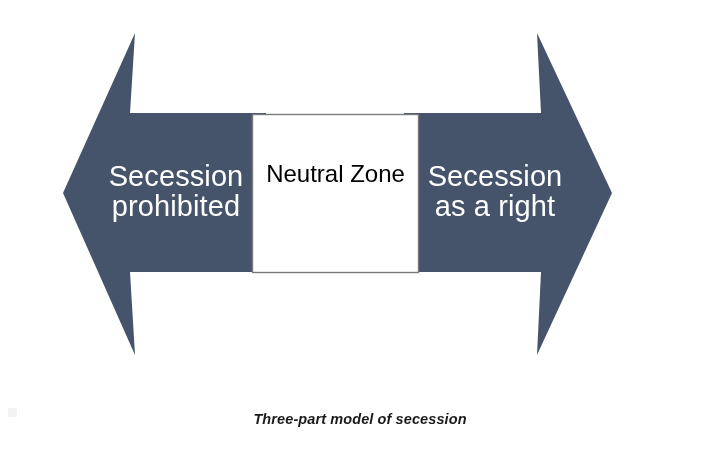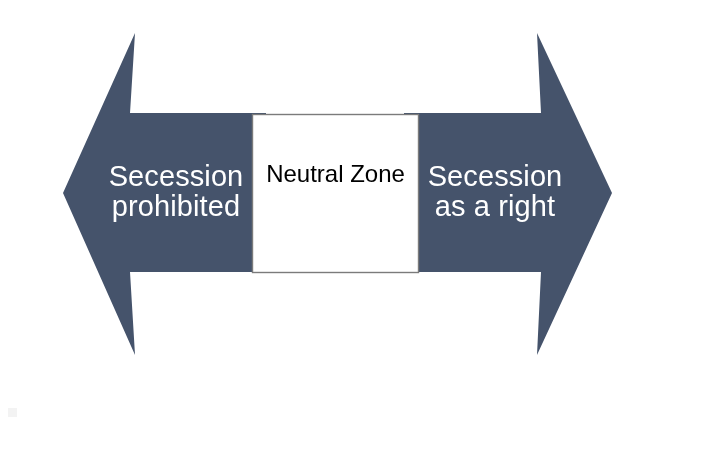--- a/index.html
+++ b/index.html
@@ -95,16 +95,17 @@
   </svg>
 
   <div class="arrow-label" id="left-arrow-label">Secession
 prohibited</div>
 
   <div id="neutral-zone-label">Neutral Zone</div>
 
   <div class="arrow-label" id="right-arrow-label">Secession
 as a right</div>
 
+  <div id="caption">Three-part model of secession</div>
 
   <div id="stray-mark"></div>
 
 </div>
 
 </body></html>

